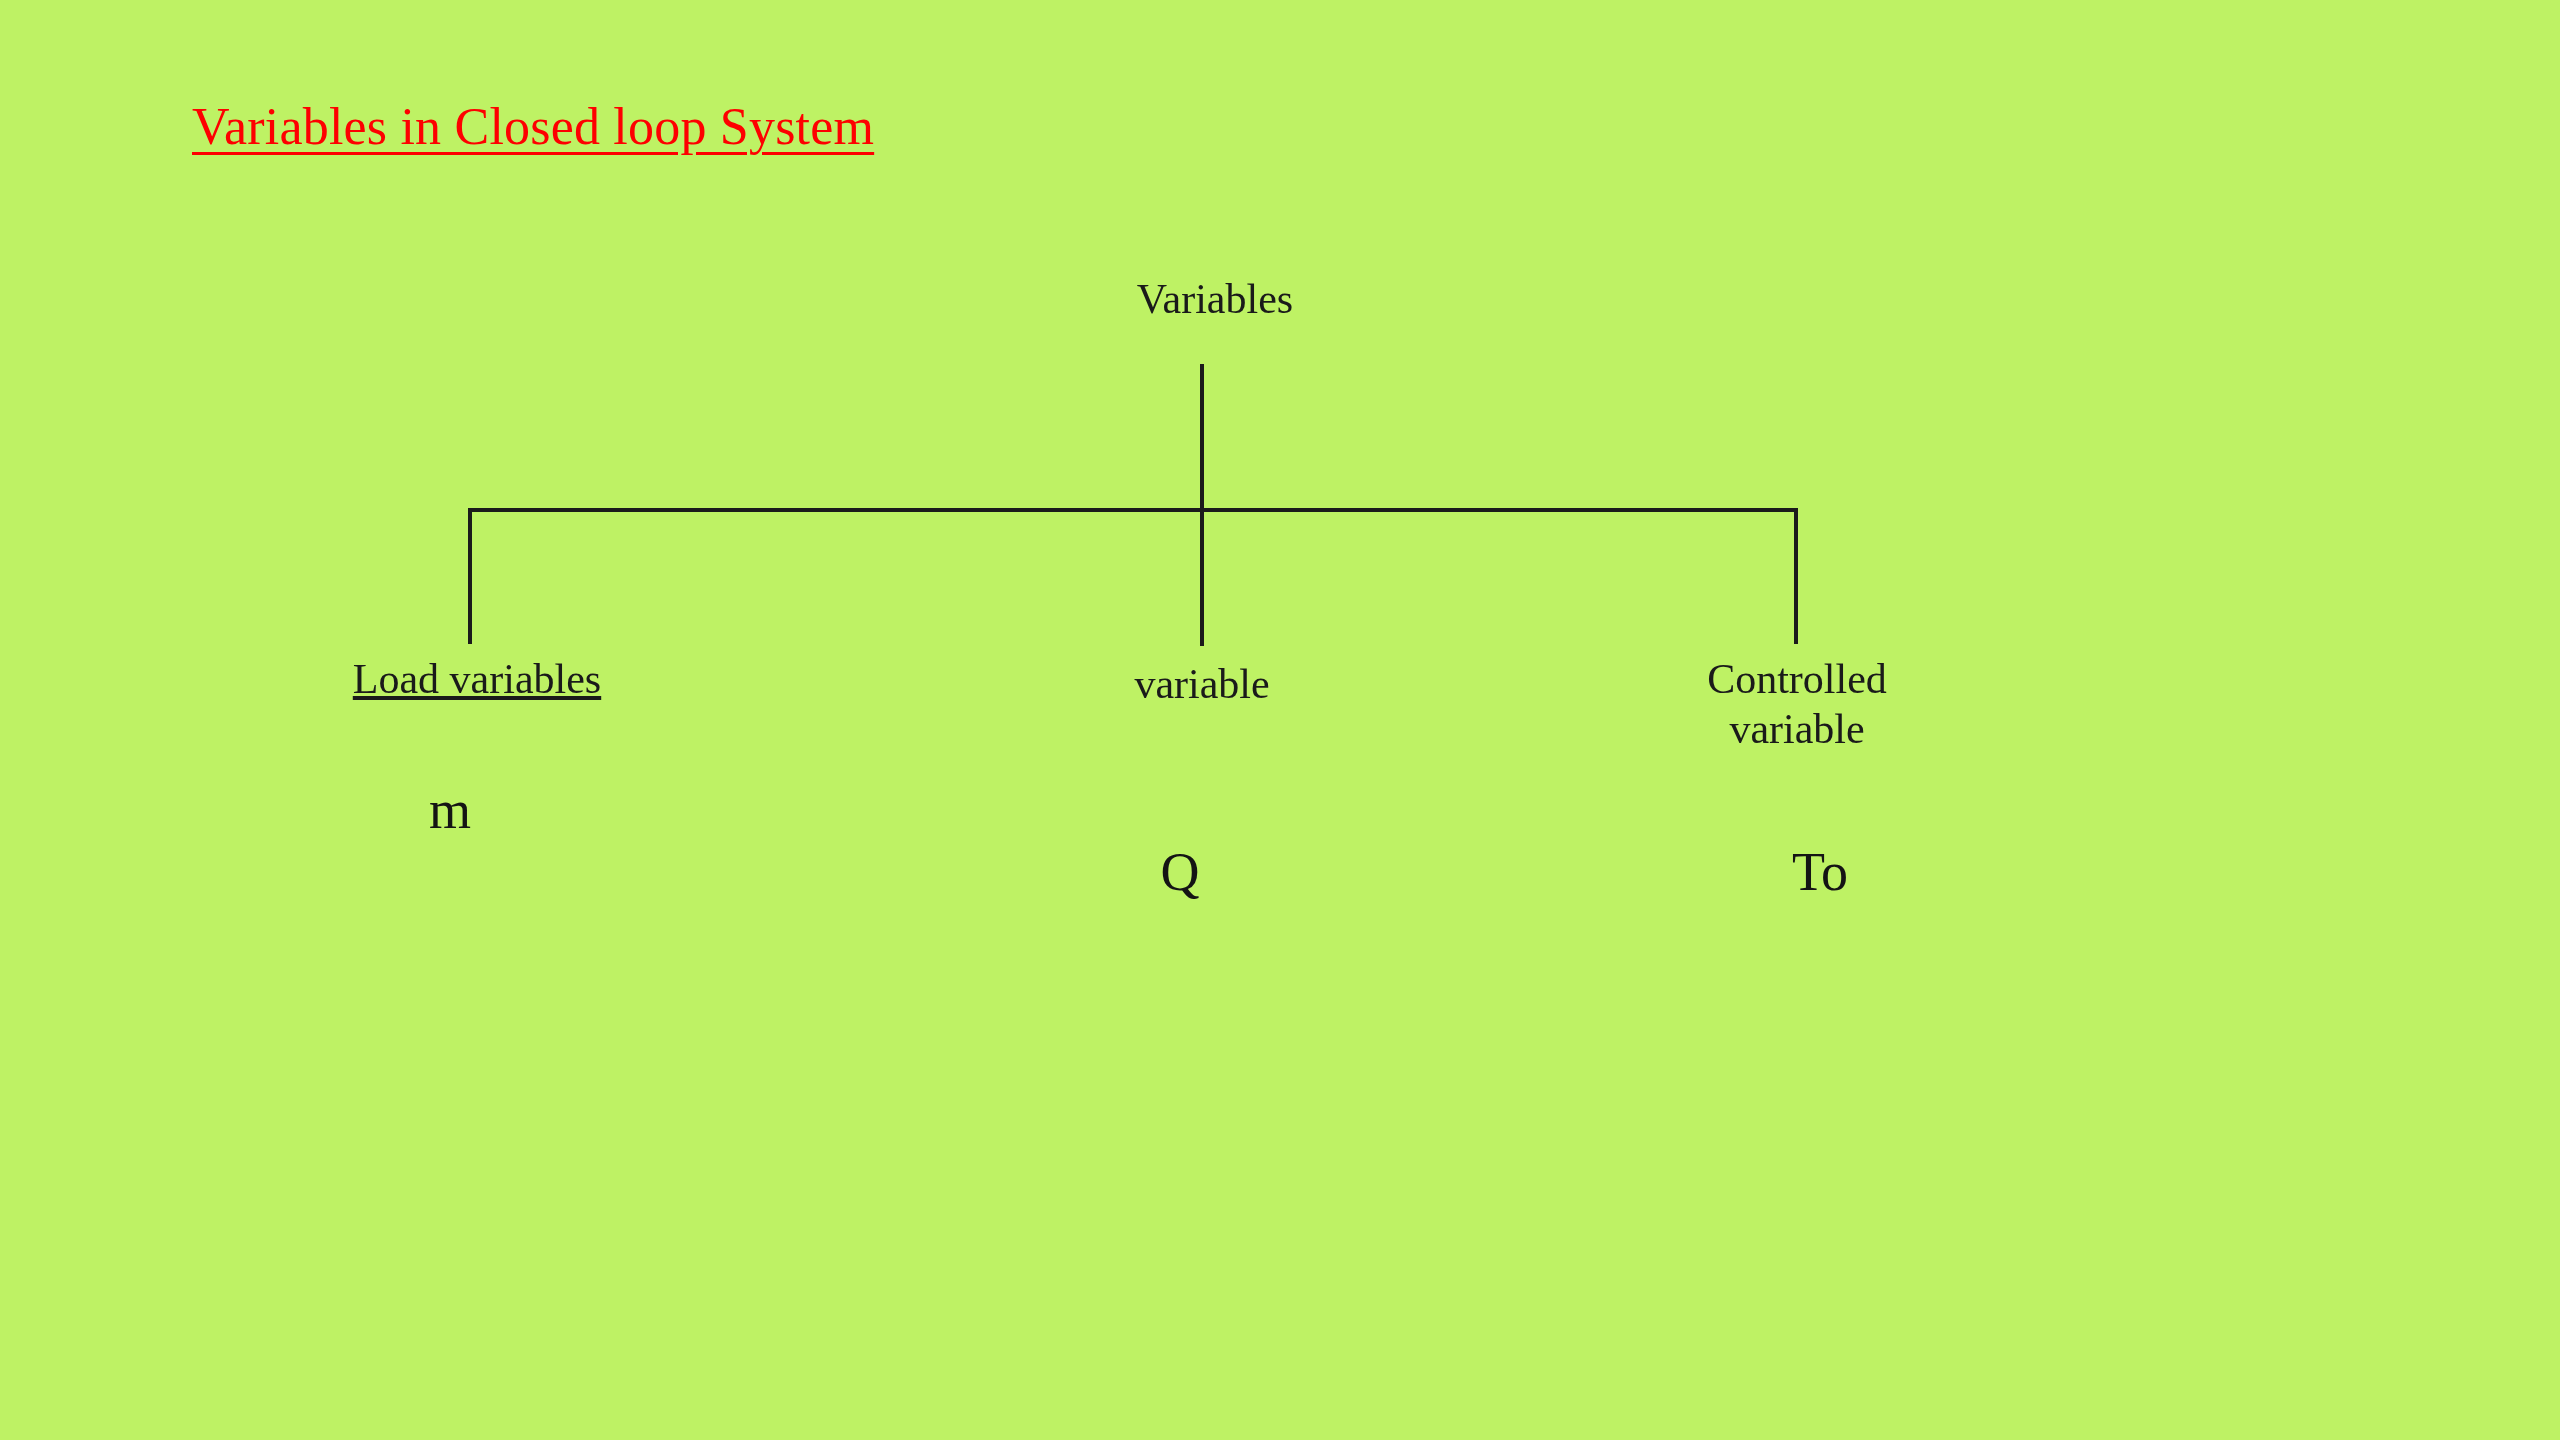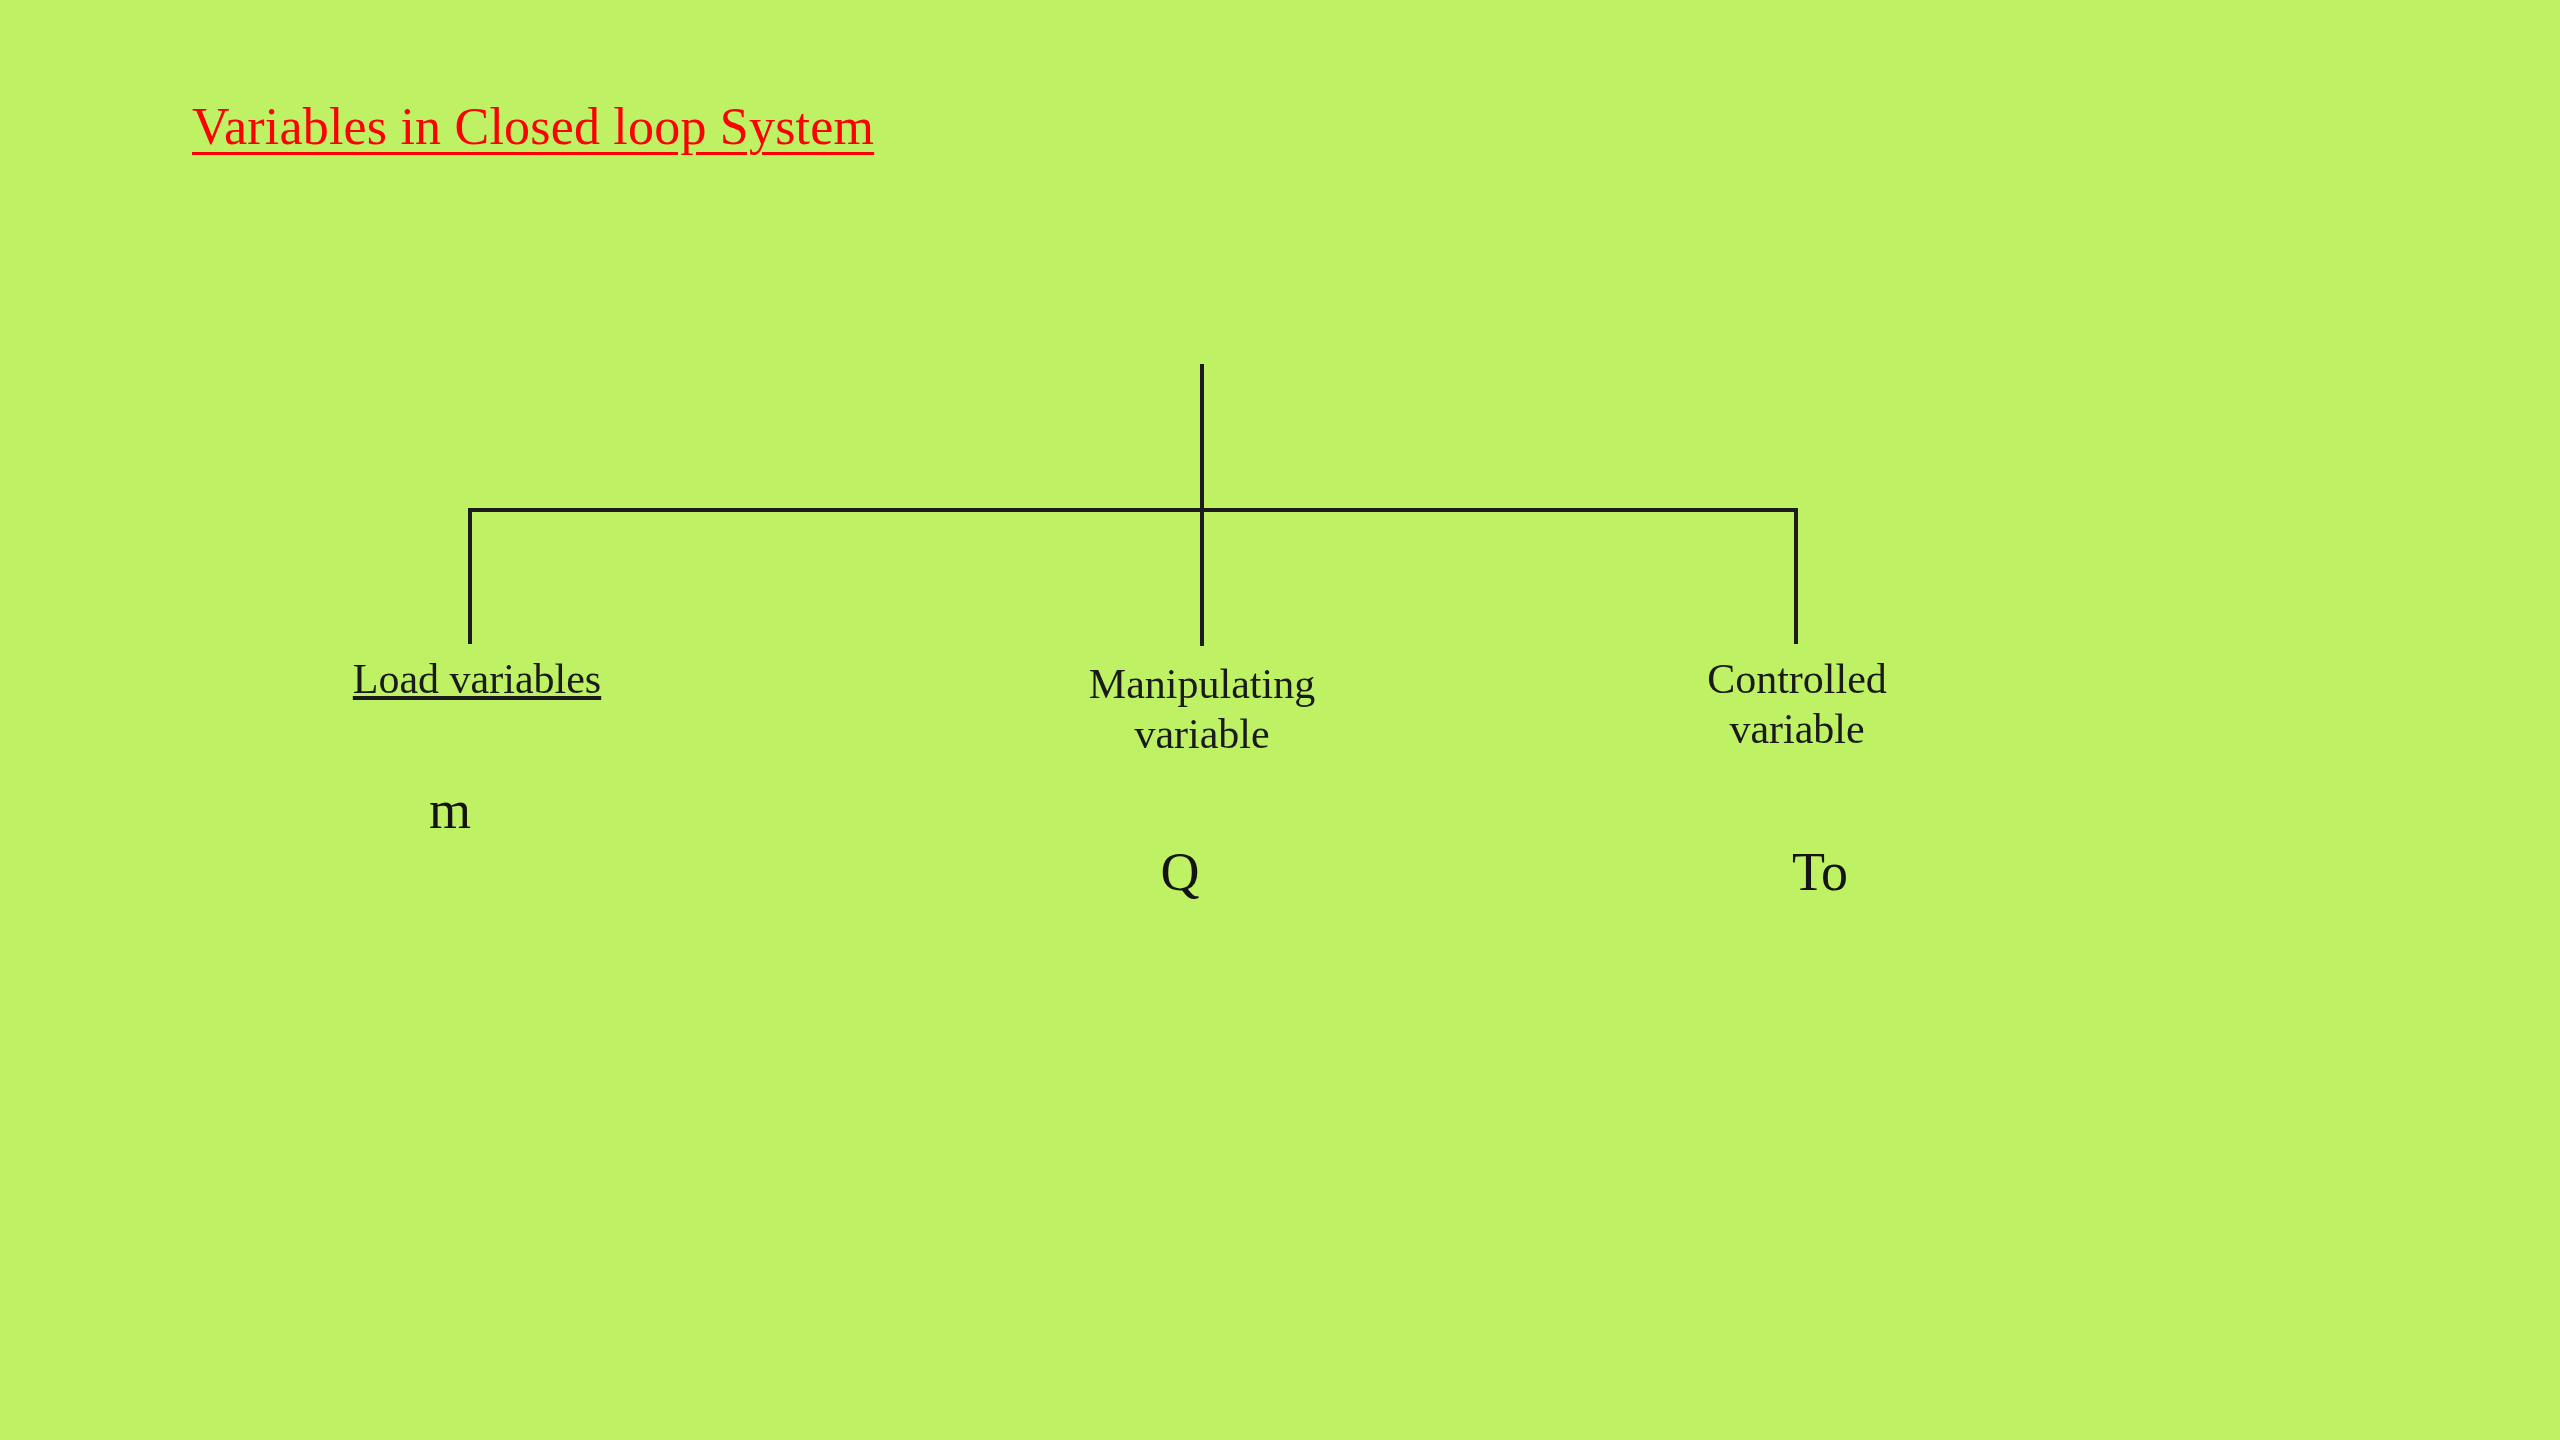--- a/index.html
+++ b/index.html
@@ -136,36 +136,36 @@
 </style>
 </head>
 <body>
 
 <div id="slide">
 
   <div id="slide-title">Variables in Closed loop System</div>
 
   <div id="tree">
 
+    <div class="node-text" id="root-node">Variables</div>
 
     <div class="conn conn-v" id="stem-top"></div>
     <div class="conn conn-h" id="bar-main"></div>
     <div class="conn conn-v" id="stem-left"></div>
     <div class="conn conn-v" id="stem-center"></div>
     <div class="conn conn-v" id="stem-right"></div>
 
     <div class="branch-label" id="branch-label-load">
       <div>Load variables</div>
     </div>
     <div class="branch-items" id="items-load">
       <div>m</div>
     </div>
 
     <div class="branch-label" id="branch-label-manipulating">
-      <div>Manipulating</div>
       <div>variable</div>
     </div>
     <div class="branch-items" id="items-manipulating">
       <div>Q</div>
     </div>
 
     <div class="branch-label" id="branch-label-controlled">
       <div>Controlled</div>
       <div>variable</div>
     </div>

